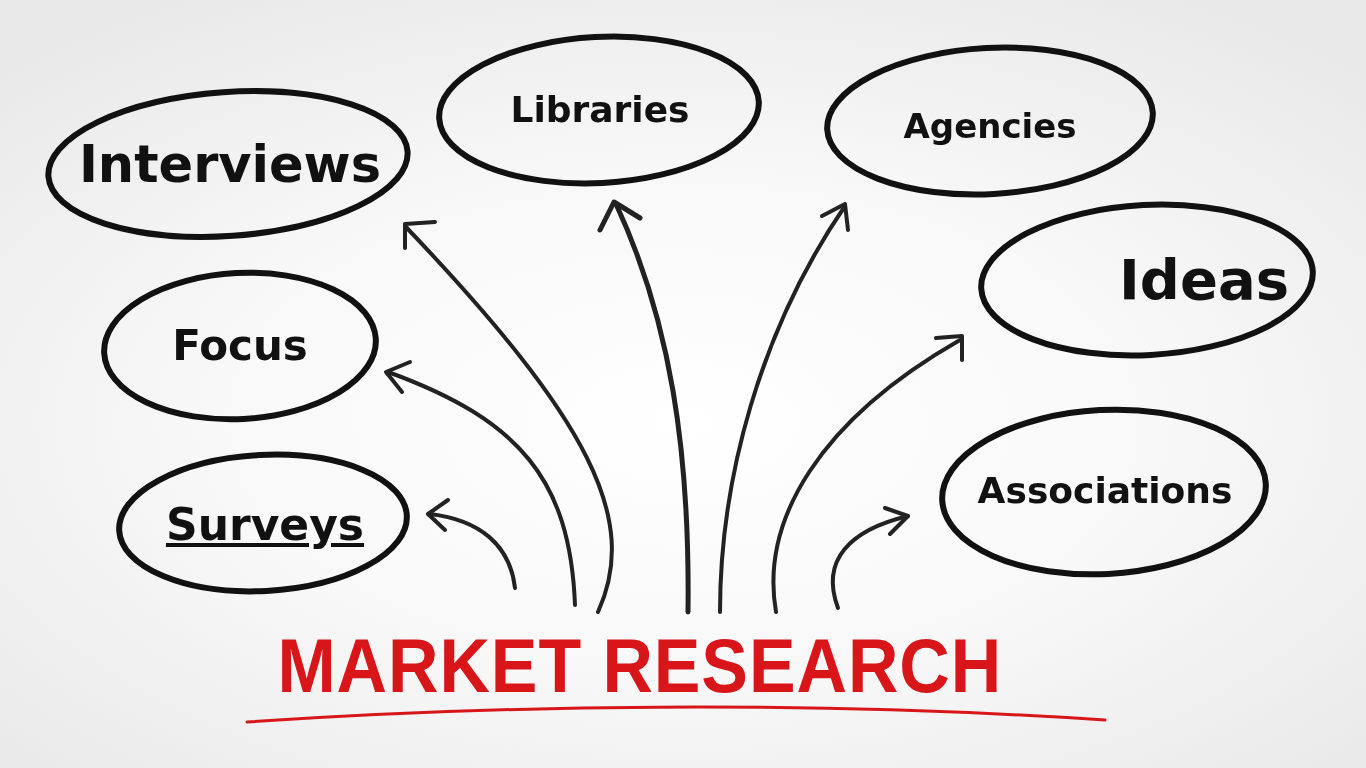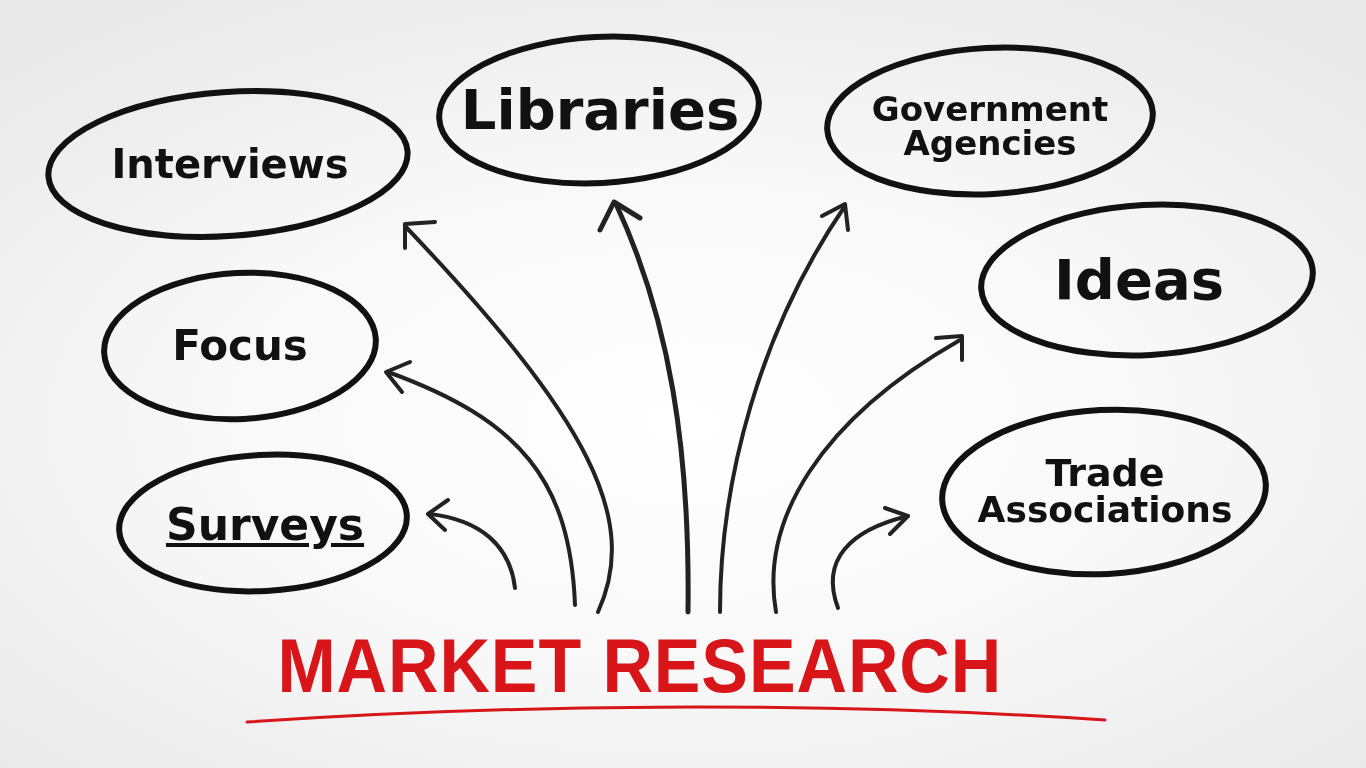--- a/index.html
+++ b/index.html
@@ -52,42 +52,40 @@
     <path stroke-width="4" d="M936 338 L962 336 L962 360"></path>
 
     <path stroke-width="4" d="M838 608 C820 560 850 530 908 516"></path>
     <path stroke-width="4" d="M885 508 L908 516 L890 534"></path>
   </g>
 
   <path d="M247 722 C500 705 800 700 1105 720" fill="none" stroke="#d8161a" stroke-width="3" stroke-linecap="round"></path>
 </svg>
 
 <div class="node" style="left:60px;top:124px;width:340px;height:80px;">
-  <span style="font-size:40px;">Interviews</span>
+  <span style="font-size:51px;">Interviews</span>
 </div>
 
 <div class="node" style="left:450px;top:70px;width:300px;height:80px;">
-  <span style="font-size:56px;">Libraries</span>
+  <span style="font-size:36px;">Libraries</span>
 </div>
 
 <div class="node" style="left:835px;top:86px;width:310px;height:80px;flex-direction:column;">
-  <span style="font-size:34px;">Government</span>
   <span style="font-size:34px;">Agencies</span>
 </div>
 
-<div class="node" style="left:1004px;top:240px;width:270px;height:80px;">
+<div class="node" style="left:1069px;top:240px;width:270px;height:80px;">
   <span style="font-size:56px;">Ideas</span>
 </div>
 
 <div class="node" style="left:120px;top:300px;width:240px;height:92px;flex-direction:column;">
   <span style="font-size:42px;">Focus</span>
 </div>
 
 <div class="node" style="left:950px;top:446px;width:310px;height:90px;flex-direction:column;">
-  <span style="font-size:38px;">Trade</span>
   <span style="font-size:36px;">Associations</span>
 </div>
 
 <div class="node" style="left:130px;top:488px;width:270px;height:74px;">
   <span style="font-size:44px;text-decoration:underline;">Surveys</span>
 </div>
 
 <div class="title">MARKET RESEARCH</div>
 
 </body></html>

